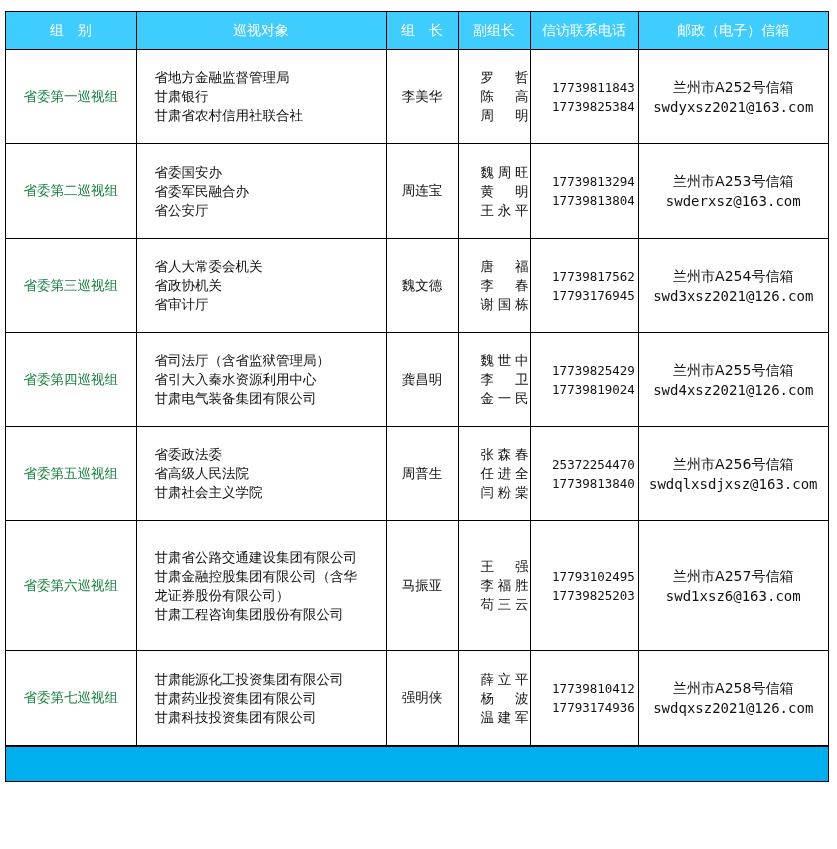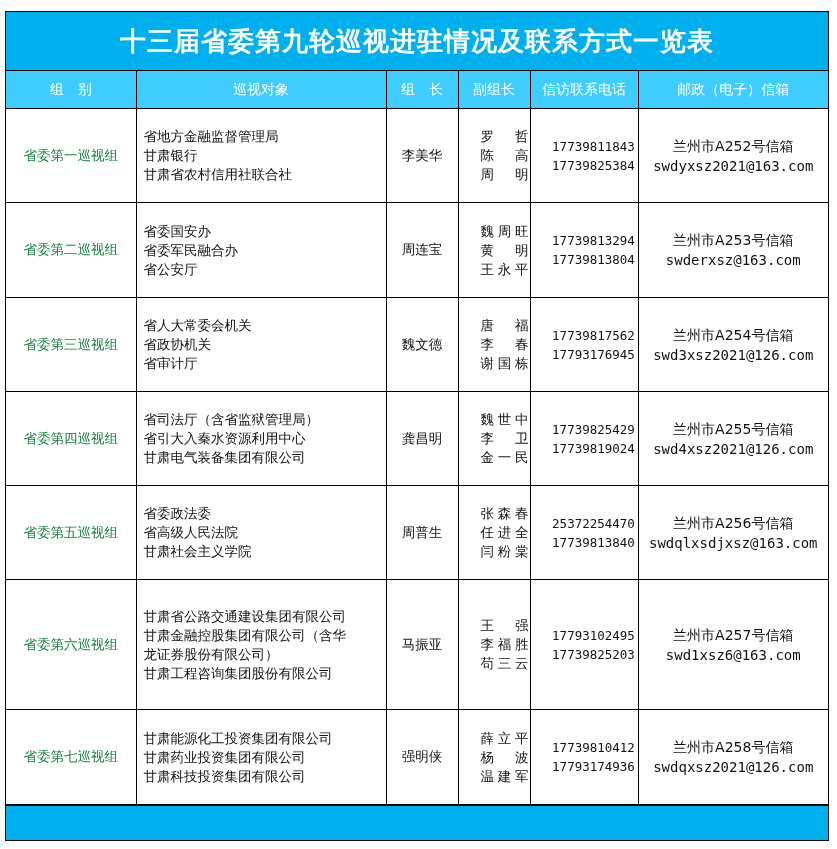--- a/index.html
+++ b/index.html
@@ -19,39 +19,38 @@
   td, th { border: 1px solid #000; padding: 0; }
   tr > *:first-child { border-left: none; }
   tr > *:last-child { border-right: none; }
   thead th {
     height: 37px; background: #3fcdff; color: #ffffff; font-weight: normal;
     font-family: "DejaVu Sans", "Liberation Sans", sans-serif; font-size: 14px;
     border-top: none;
   }
   tbody td { font-family: "DejaVu Sans", "Liberation Sans", sans-serif; font-size: 13.5px; color: #111; }
   td.group { text-align: center; color: #15803d; }
-  td.targets { text-align: left; padding-left: 7px; line-height: 19px; }
+  td.targets { text-align: left; padding-left: 18px; line-height: 19px; }
   td.leader { text-align: center; }
   td.deputies { padding-left: 22px; line-height: 19px; }
   td.deputies .dn { display: block; width: 48px; text-align: justify; text-align-last: justify; }
   td.phones { text-align: center; font-family: "DejaVu Sans Mono", "Liberation Mono", monospace; font-size: 12.5px; line-height: 19px; padding-left: 19px; }
   td.mail { text-align: center; line-height: 20px; margin-top: 16px; }
   td.mail .addr { font-size: 14px; display: block; }
   td.mail .email { font-family: "DejaVu Sans Mono", "Liberation Mono", monospace; font-size: 14px; display: block; }
   .line { display: block; }
   tr.r94 td { height: 93px; }
   tr.r130 td { height: 129px; }
   tr.r95 td { height: 94px; }
   .footer { height: 34px; background: #00b0ee; border-top: 1px solid #000; }
 </style>
 </head>
 <body>
 
 <div class="sheet">
-  <div class="title">十三届省委第九轮巡视进驻情况及联系方式一览表</div>
   <table>
     <colgroup>
       <col style="width:130px">
         <col style="width:250px">
         <col style="width:72px">
         <col style="width:72px">
         <col style="width:108px">
         <col>
     </colgroup>
     <thead>

